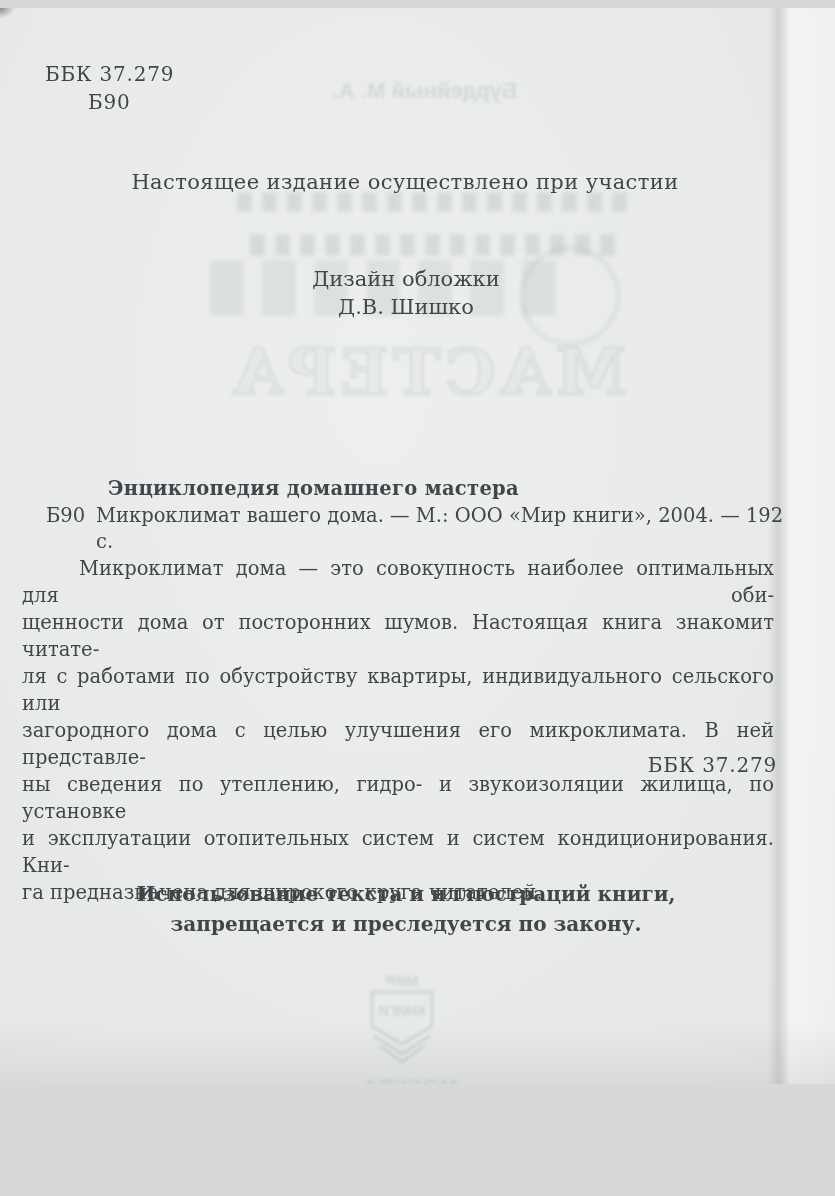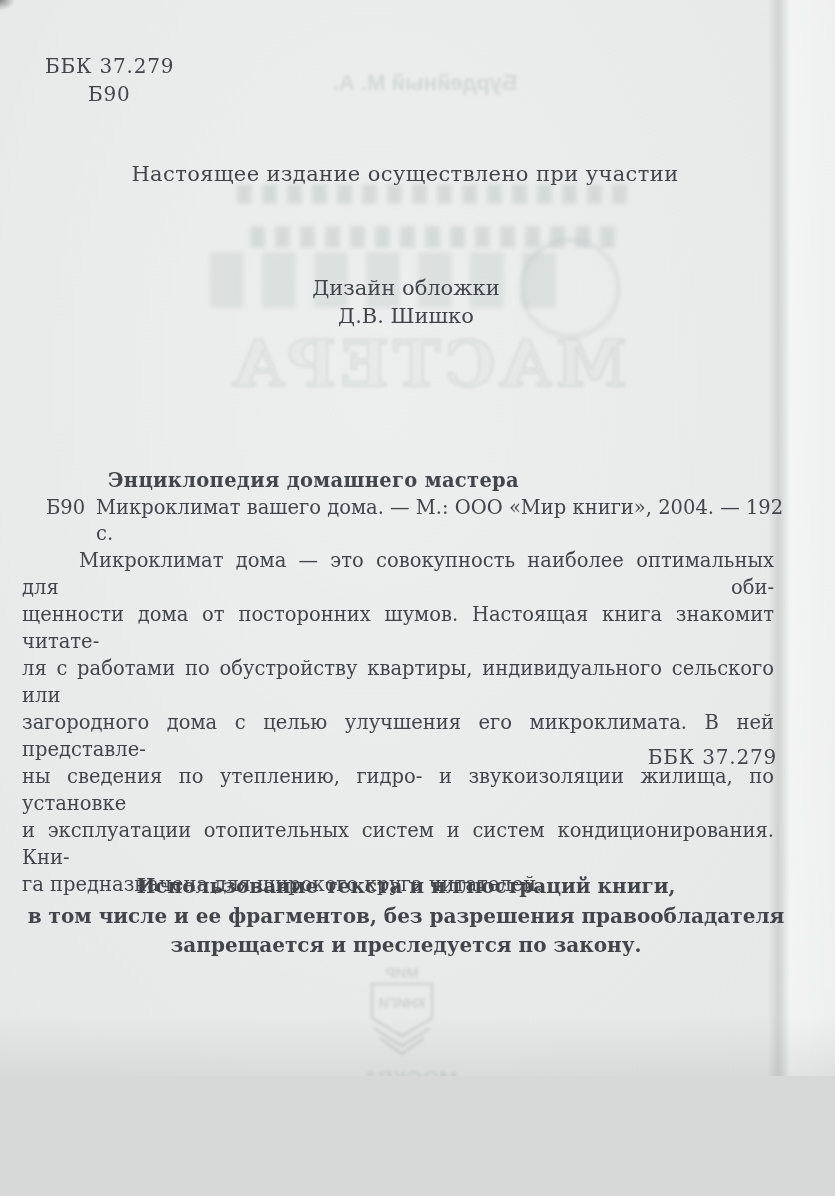--- a/index.html
+++ b/index.html
@@ -1,19 +1,19 @@
 <!DOCTYPE html>
 <html><head>
 <meta charset="utf-8">
 <style>
   html,body { margin:0; padding:0; background:#d7d9d8; }
   .page {
     position:relative;
     width:835px; height:1076px;
-    margin:0 auto;
+    margin:8px auto;
     overflow:hidden;
     font-family:"DejaVu Serif","Liberation Serif",serif;
     color:#42464a;
     background:
       linear-gradient(90deg, rgba(0,0,0,0) 0px, rgba(0,0,0,0) 768px,
                       rgba(155,160,159,0.30) 778px, rgba(170,174,173,0.22) 782px,
                       rgba(252,253,252,0.55) 790px, rgba(248,249,248,0.45) 100%),
       radial-gradient(ellipse at 45% 35%, #edefee 0%, #e9ebea 55%, #e5e7e6 100%);
   }
   .page::after { 
@@ -65,21 +65,21 @@
 
   
   .bbk-top { position:absolute; left:45px; top:52px; font-size:20px;
     letter-spacing:0.8px; line-height:28px; }
   .bbk-top .code-line { padding-left:43px; }
 
   .edition-note { position:absolute; left:0; top:160px; width:810px;
     text-align:center; font-size:21px; line-height:28px;
     letter-spacing:0.4px; }
 
-  .cover-design { position:absolute; left:0; top:274px; width:812px;
+  .cover-design { position:absolute; left:0; top:257px; width:812px;
     text-align:center; font-size:21px; line-height:28px; }
 
   .catalog { position:absolute; left:46px; top:468px; width:752px;
     font-size:19.5px; line-height:26px; }
   .catalog .series { font-weight:bold; padding-left:62px; letter-spacing:0.3px; }
   .catalog .entry-row { display:flex; margin-top:1px; }
   .catalog .code { width:50px; flex:none; }
   .catalog .entry { flex:1; }
 
   .annotation { position:absolute; left:22px; top:547px; width:752px;
@@ -150,21 +150,20 @@
     <div class="jline">загородного дома с целью улучшения его микроклимата. В ней представле-</div>
     <div class="jline">ны сведения по утеплению, гидро- и звукоизоляции жилища, по установке</div>
     <div class="jline">и эксплуатации отопительных систем и систем кондиционирования. Кни-</div>
     <div class="jline last">га предназначена для широкого круга читателей.</div>
   </div>
 
   <div class="bbk-bottom">ББК 37.279</div>
 
   <div class="rights">
     <div>Использование текста и иллюстраций книги,</div>
-    <div>в том числе и ее фрагментов, без разрешения правообладателя</div>
     <div>запрещается и преследуется по закону.</div>
   </div>
 
   <div class="isbn">ISBN 5-8405-0633-8</div>
   <div class="copyright">© ООО «Мир книги», 2004</div>
 
   <div class="corner-mark"></div>
 </div>
 
 </body></html>

